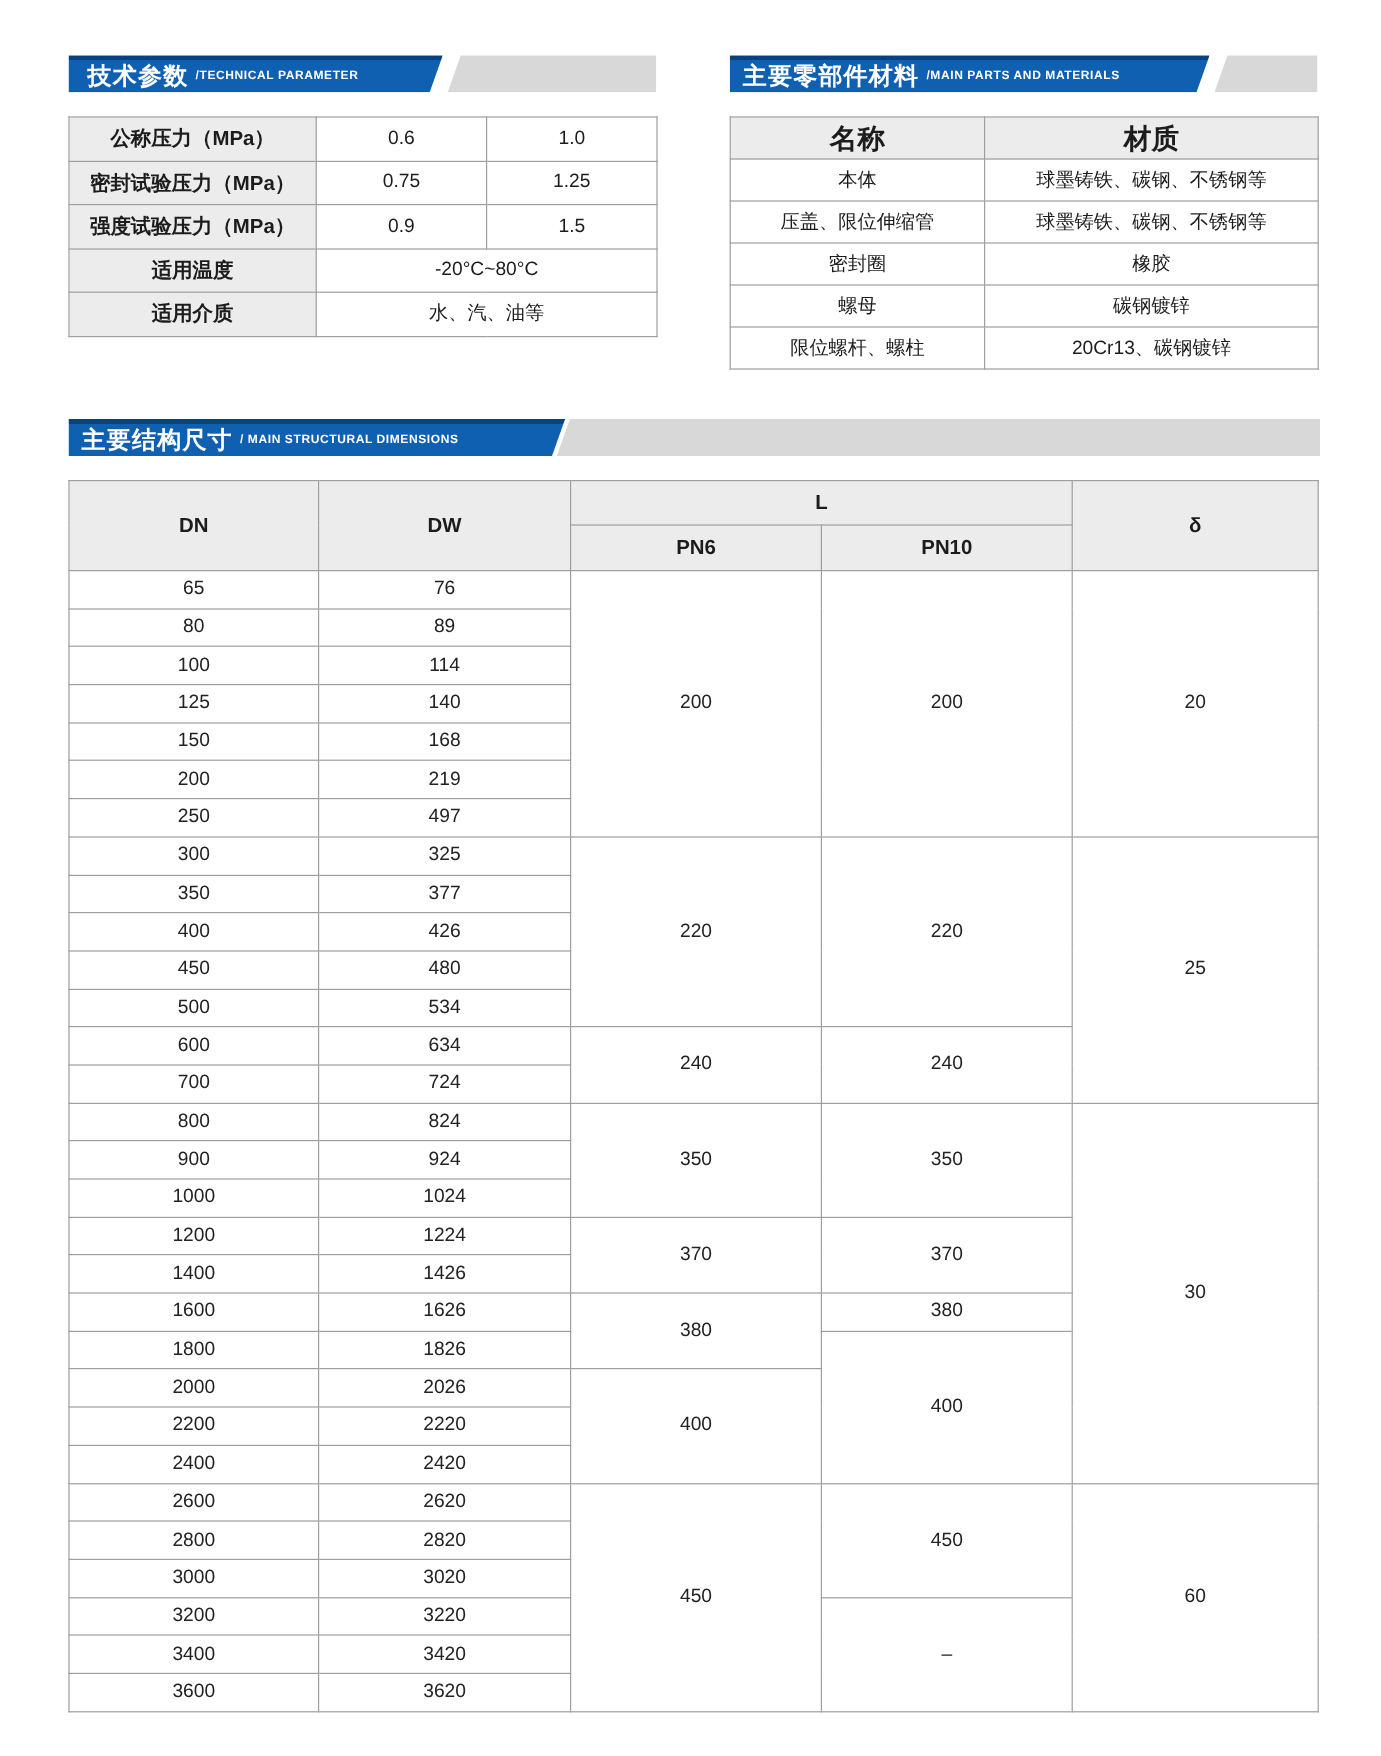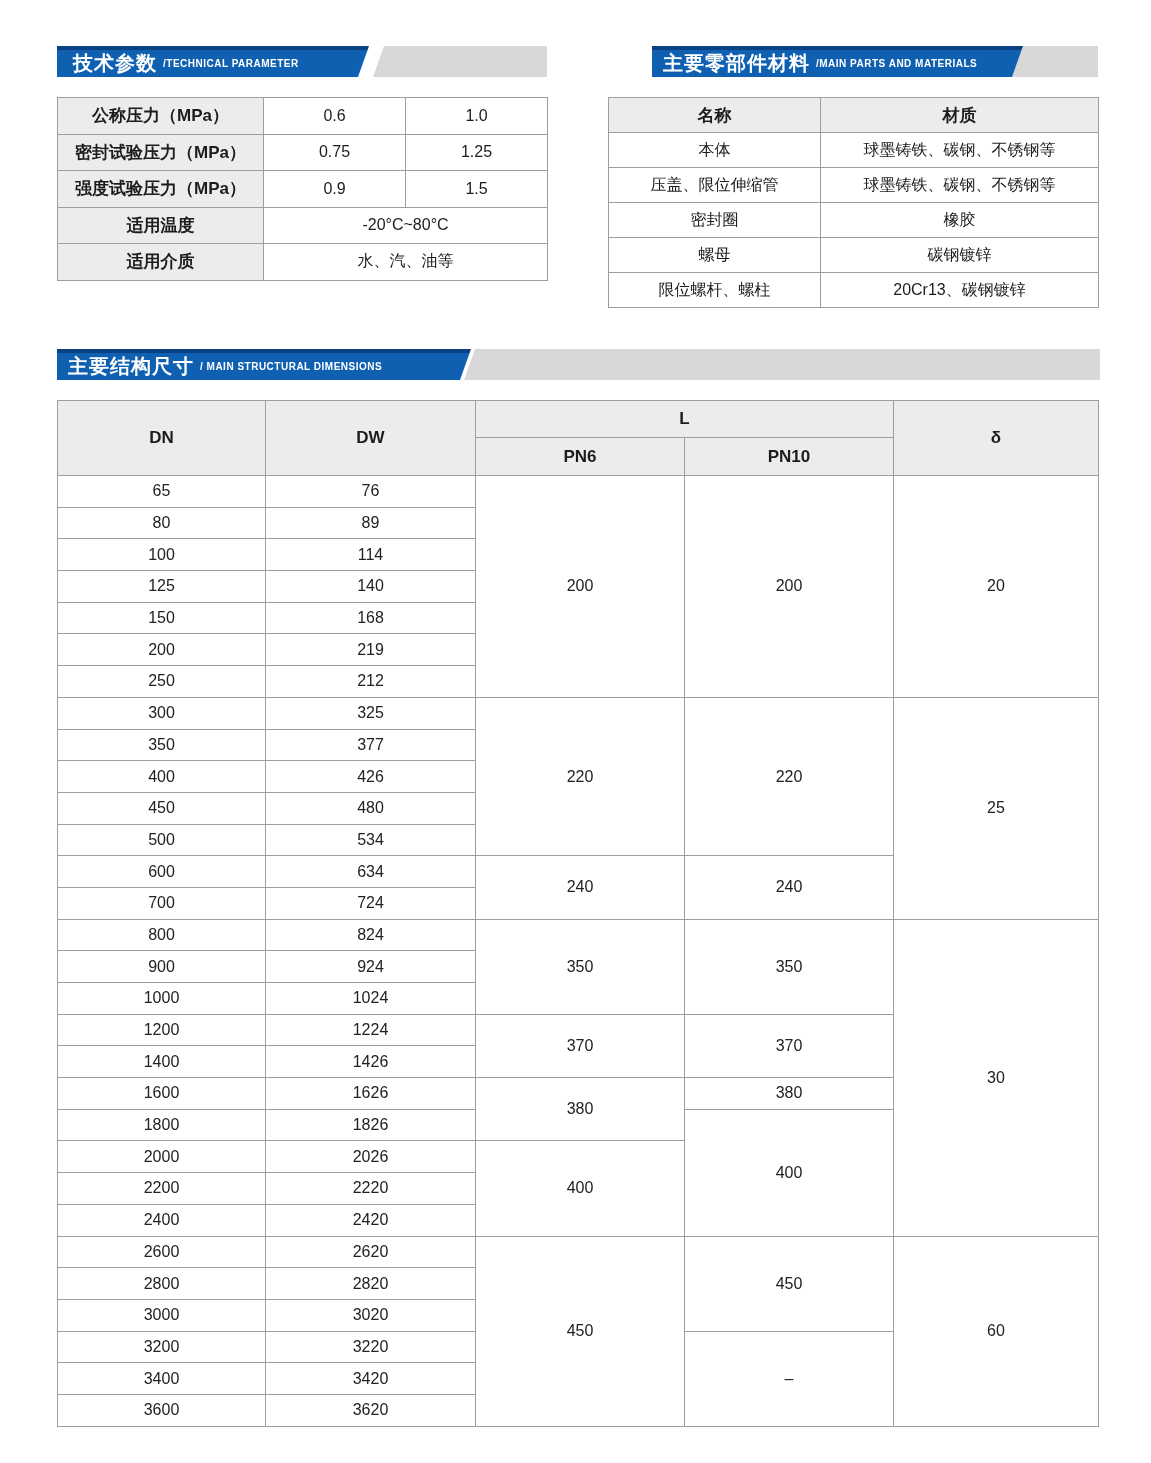--- a/index.html
+++ b/index.html
@@ -25,21 +25,21 @@
     background:var(--banner-gray,#d8d8d8);
     clip-path:polygon(11px 0, 100% 0, 100% 100%, 0 100%);
   }
   
   table { position:absolute; border-collapse:collapse; table-layout:fixed; background:#fff; }
   td, th {
     border:1px solid var(--border,#9e9e9e);
     text-align:center; vertical-align:middle;
     font-size:16px; font-weight:normal;
   }
-  .hdr-bg { background:var(--header-bg,#ececec); font-weight:bold; font-size:17px; }
+  .hdr-bg { background:var(--header-bg,#ececec); font-weight:bold; font-size:23px; }
   
   #tech-table { left:57px; top:97px; width:490px; }
   #tech-table td { height:36.5px; }
   #tech-table td.lbl { background:var(--header-bg,#ececec); font-weight:bold; font-size:17px;margin-left:48px; }
   
   #mat-table { left:608px; top:97px; width:490px; }
   #mat-table th { height:35px; }
   #mat-table td { height:35px; font-size:16px; }
   
   #dim-table { left:57px; top:400px; width:1041px; }
@@ -55,21 +55,21 @@
 
   <div class="banner" style="left:57px; top:46px; width:490px;">
     <div class="blue" style="width:312px;padding-left:16px;">
       <span class="cn">技术参数</span>
       <span class="en">/TECHNICAL PARAMETER</span>
     </div>
     <div class="gray" style="left:316px; width:174px;"></div>
   </div>
 
   <div class="banner" style="left:608px; top:46px; width:490px;">
-    <div class="blue" style="width:400px;margin-left:44px;">
+    <div class="blue" style="width:400px;">
       <span class="cn">主要零部件材料</span>
       <span class="en">/MAIN PARTS AND MATERIALS</span>
     </div>
     <div class="gray" style="left:404px; width:86px;"></div>
   </div>
 
   <table id="tech-table">
     <colgroup>
         <col style="width:206px">
         <col style="width:142px">
@@ -188,21 +188,21 @@
         <tr>
           <td>150</td>
           <td>168</td>
         </tr>
         <tr>
           <td>200</td>
           <td>219</td>
         </tr>
         <tr>
           <td>250</td>
-          <td>212</td>
+          <td>497</td>
         </tr>
         <tr>
           <td>300</td>
           <td>325</td>
           <td rowspan="5">220</td>
           <td rowspan="5">220</td>
           <td rowspan="7">25</td>
         </tr>
         <tr>
           <td>350</td>

